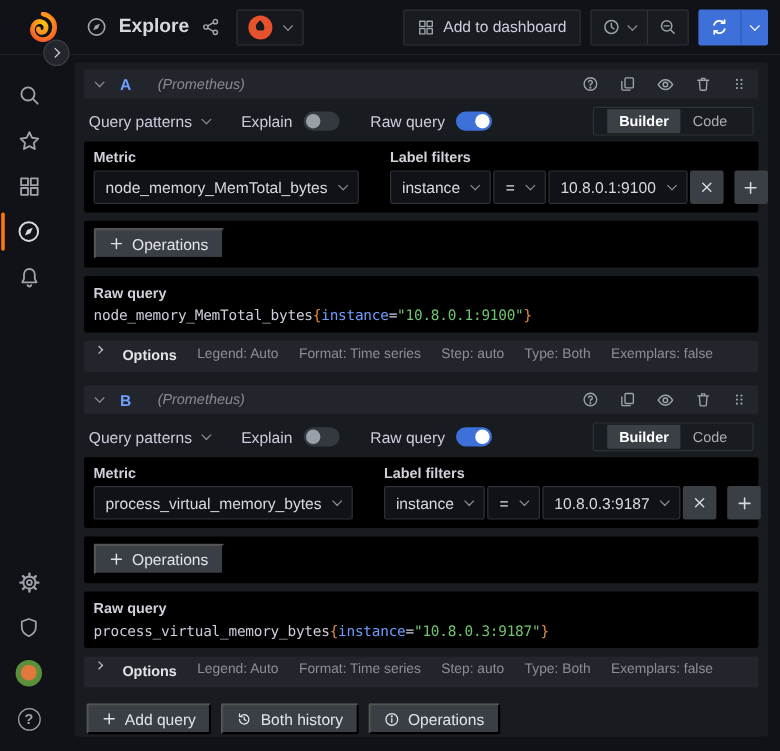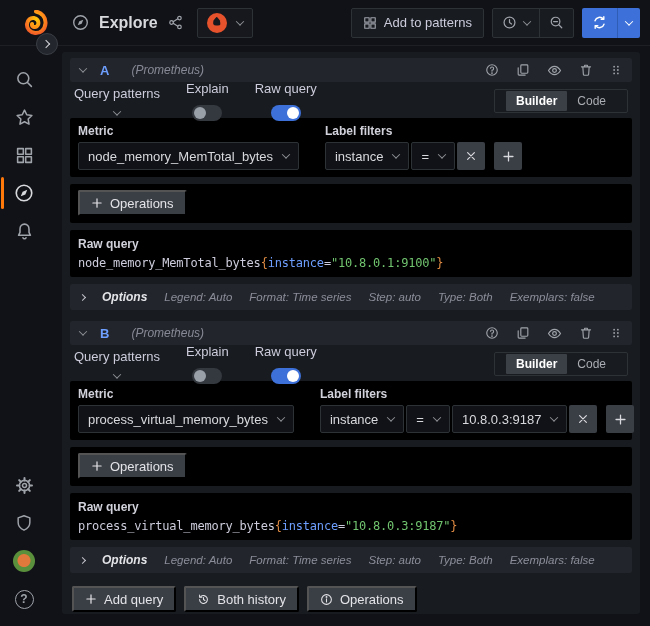--- a/index.html
+++ b/index.html
@@ -82,21 +82,21 @@
     background:#181b1f; border-radius:3px; padding:6px 8px 8px 8px;
   }
   .qheader {
     height:24px; background:#22252b; border-radius:2px;
     display:flex; align-items:center; padding:0 10px; gap:14px; margin-bottom:2px;
   }
   .qref { color:#6e9fff; font-weight:700; font-size:13px; }
   .qds { color:rgba(204,204,220,.6); font-style:italic; font-size:12px; margin-left:8px; }
   .qicons { margin-left:auto; display:flex; align-items:center; gap:17px; }
   .qtoolbar { height:34px; display:flex; align-items:center; padding:0 4px; gap:26px; }
-  .qt-item { display:flex; align-items:center; gap:9px; font-size:13px; color:#ccccdc;flex-direction:column; }
+  .qt-item { display:flex; align-items:center; gap:9px; font-size:13px; color:#ccccdc; }
   .toggle { width:30px; height:16px; border-radius:9px; background:#34383f; position:relative; }
   .toggle .knob { width:12px; height:12px; border-radius:50%; background:#9aa0a8; position:absolute; top:2px; left:2px; }
   .toggle.on { background:#3d71d9; }
   .toggle.on .knob { left:auto; right:2px; background:#fff; }
   .radio-group { margin-left:auto; display:flex; align-items:center; border:1px solid #2c3235; border-radius:2px; height:24px; padding:11px; }
   .radio { padding:0 10px; height:20px; display:flex; align-items:center; font-size:12px; color:#aaadb3; border-radius:1px; }
   .radio.active { background:#3b4046; color:#fff; font-weight:700; }
 
   .qbox { background:#000000; border-radius:2px; padding:6px 8px 7px 8px; margin-bottom:7px; }
   .field-label { font-size:12px; font-weight:700; color:#d0d1da; margin-bottom:4px; }
@@ -113,21 +113,21 @@
   }
   .sq-btn.plus { margin-left:9px; }
   .btn-secondary {
     height:26px; display:inline-flex; align-items:center; gap:7px; padding:0 11px;
     background:#3a3e45; border-radius:2px; font-size:13px; font-weight:400; color:#e3e4e8;
   }
   .rawq-label { font-size:12px; font-weight:700; color:#d0d1da; margin:1px 0 5px 0; }
   .code { font-family:"DejaVu Sans Mono", monospace; font-size:12px; letter-spacing:-0.2px; }
   .c-metric { color:#ccccdc; } .c-brace { color:#e08b43; } .c-key { color:#6e9fff; }
   .c-eq { color:#ccccdc; } .c-str { color:#71c46f; }
-  .options-box { background:#22252b; border-radius:2px; padding:5px 10px; display:flex; align-items:center; gap:17px; height:26px;font-style:italic; }
+  .options-box { background:#22252b; border-radius:2px; padding:5px 10px; display:flex; gap:17px; height:26px; }
   .opt-title { font-size:12px; font-weight:700; color:#e3e4e8; }
   .opt-meta { font-size:11.5px; color:rgba(204,204,220,.62); }
   .chev-r { display:inline-block; width:5px; height:5px; border-right:1.5px solid #c3c4cb; border-bottom:1.5px solid #c3c4cb; transform:rotate(-45deg); }
   .qrow { margin-bottom:11px; }
   .footer-row { display:flex; gap:8px; margin-top:13px; padding-left:2px; }
 </style>
 </head>
 <body>
 
 <div class="topbar">
@@ -167,21 +167,21 @@
   <div class="tb-right">
     <button class="tb-btn">
       <span>
         <svg width="14" height="14" viewBox="0 0 16 16" class="ic">
             <rect x="2" y="2" width="5" height="5"></rect>
             <rect x="9" y="2" width="5" height="5"></rect>
             <rect x="2" y="9" width="5" height="5"></rect>
             <rect x="9" y="9" width="5" height="5"></rect>
           </svg>
       </span>
-      <span>Add to patterns</span>
+      <span>Add to dashboard</span>
     </button>
     <div class="tb-group">
       <div class="tb-seg">
         <span>
           <svg width="15" height="15" viewBox="0 0 16 16" class="ic">
               <circle cx="8" cy="8" r="5.8"></circle>
               <path d="M8 4.8 V8 L10.2 9.6"></path>
             </svg>
         </span>
         <span class="chev"></span>
@@ -367,20 +367,24 @@
         </div>
         <div>
           <div class="field-label">Label filters</div>
           <div class="filters-line">
             <div class="select">
               <span>instance</span>
               <span class="chev"></span>
             </div>
             <div class="select">
               <span>=</span>
+              <span class="chev"></span>
+            </div>
+            <div class="select">
+              <span>10.8.0.1:9100</span>
               <span class="chev"></span>
             </div>
             <div class="sq-btn">
               <svg width="12" height="12" viewBox="0 0 16 16" class="ic" style="stroke:#d8d9dd;stroke-width:1.6">
                   <path d="M3.5 3.5 L12.5 12.5 M12.5 3.5 L3.5 12.5"></path>
                 </svg>
             </div>
             <div class="sq-btn plus">
               <svg width="13" height="13" viewBox="0 0 16 16" class="ic" style="stroke:#d8d9dd;stroke-width:1.6">
                   <path d="M8 2.5 V13.5 M2.5 8 H13.5"></path>

